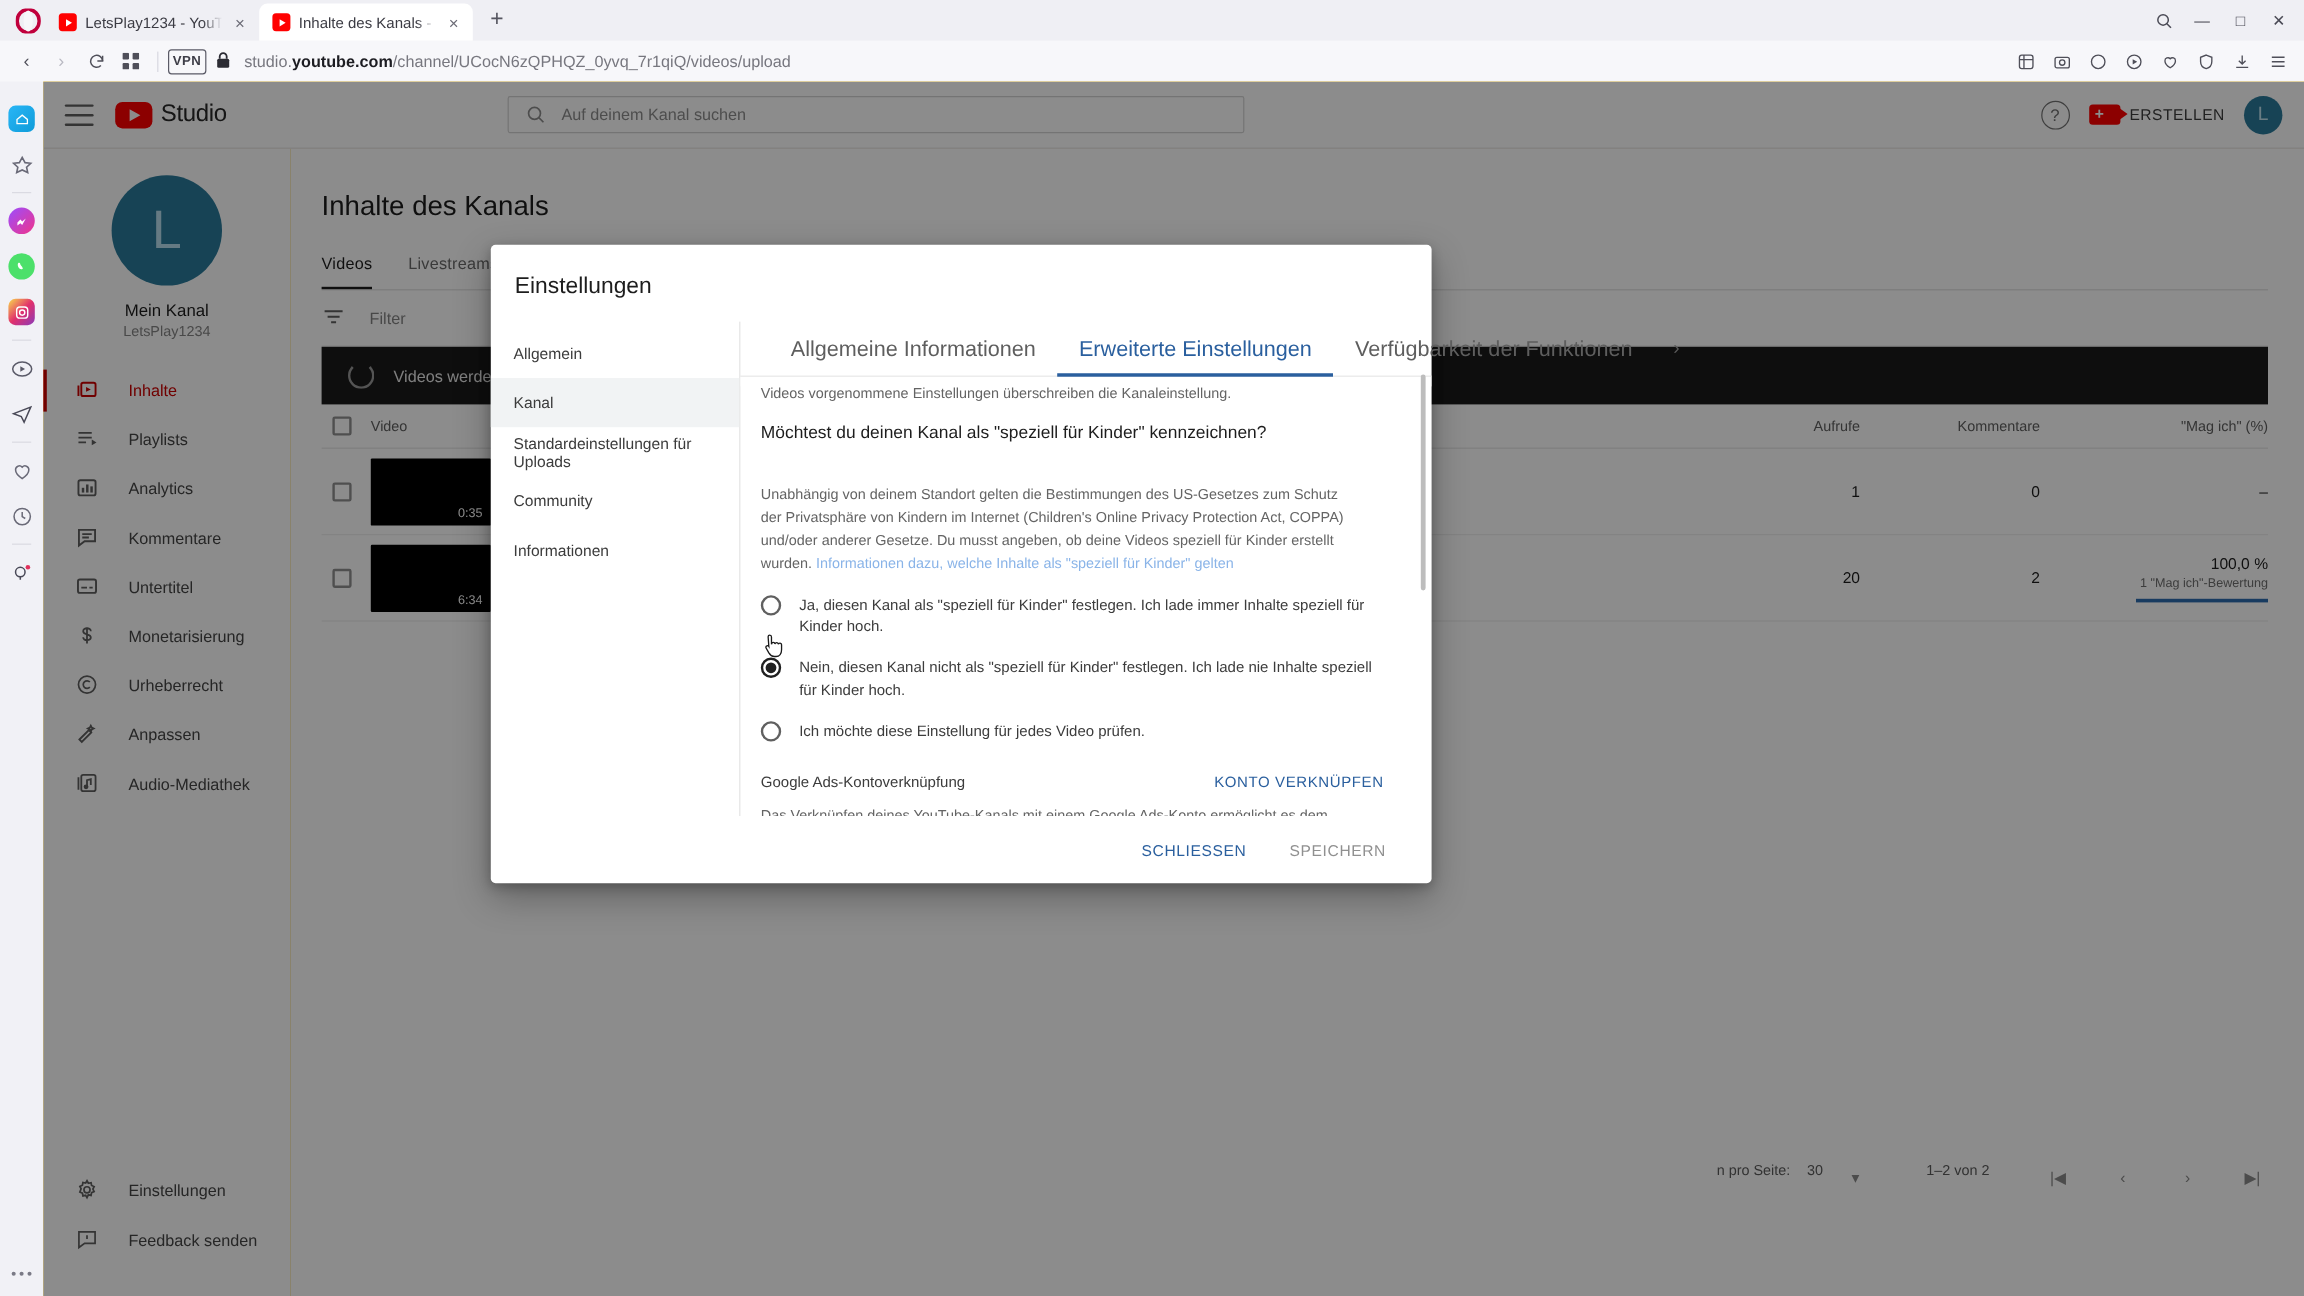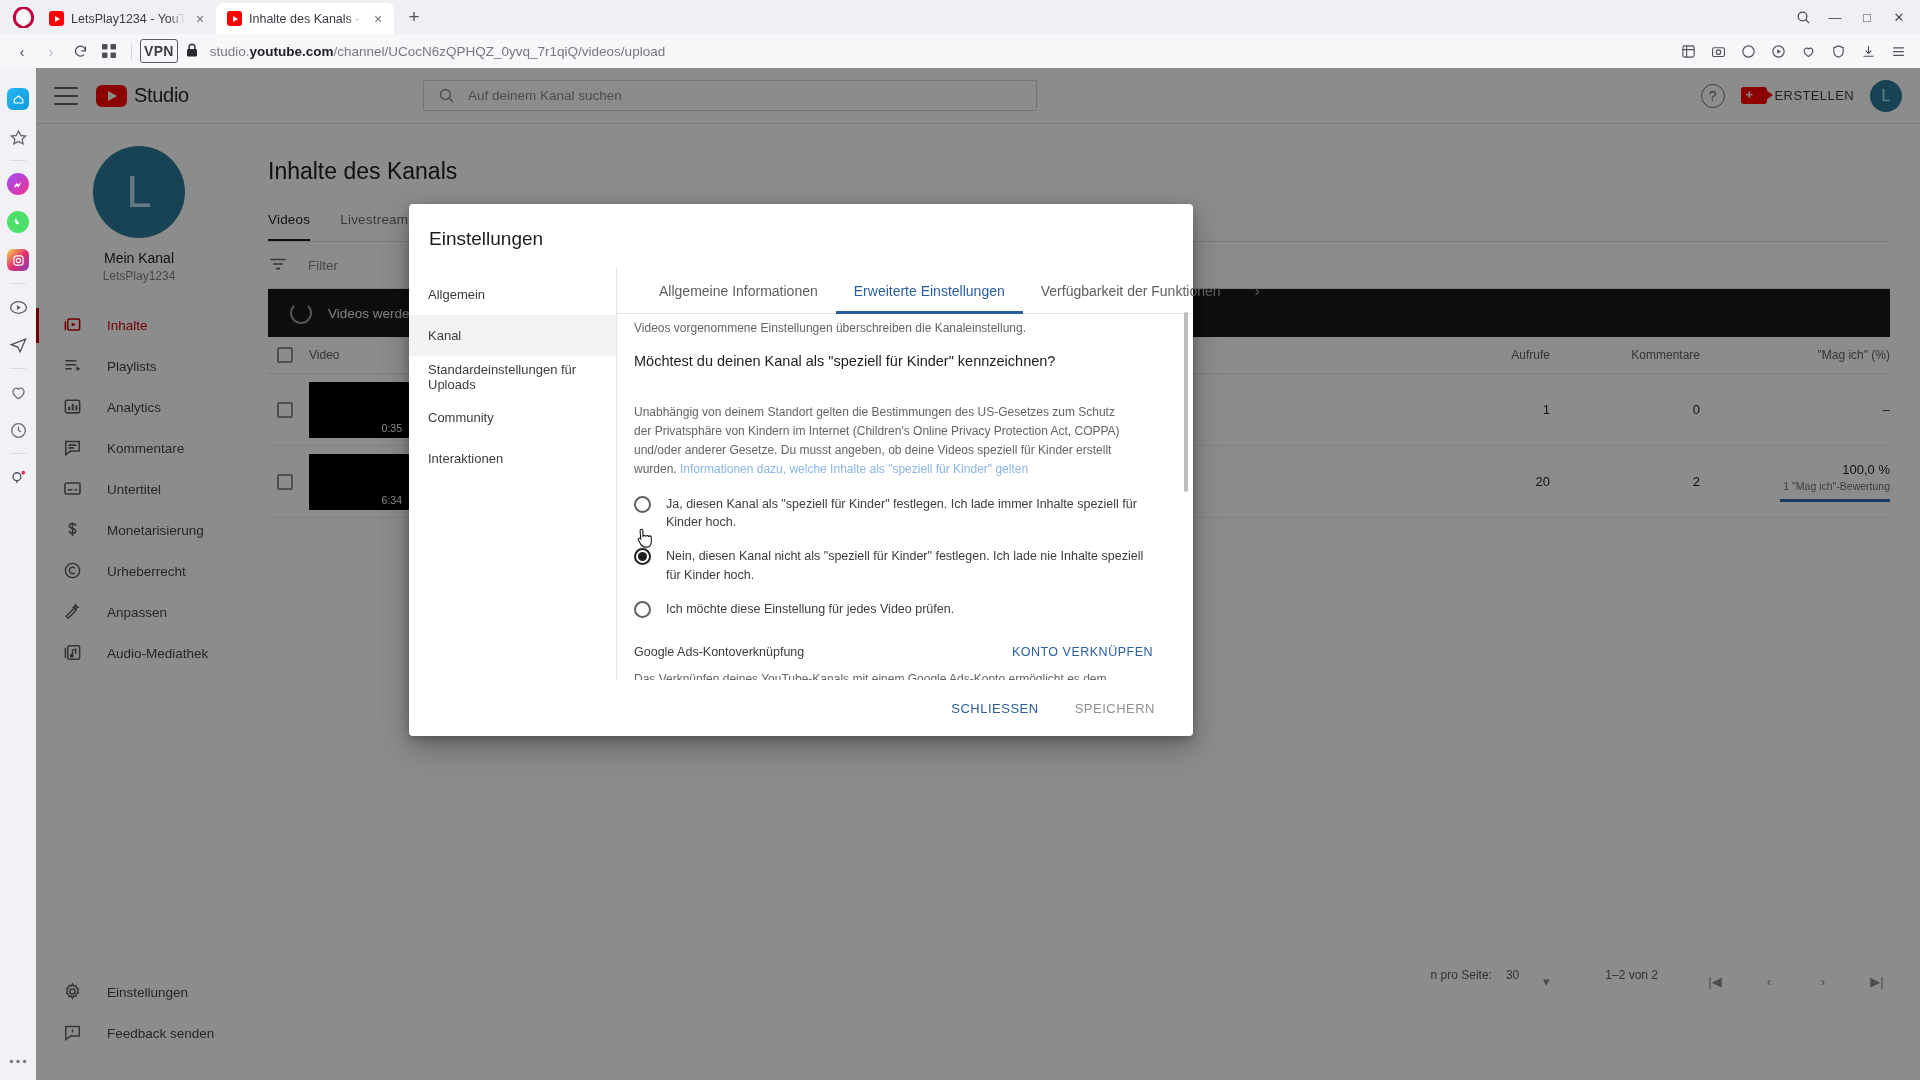--- a/index.html
+++ b/index.html
@@ -76,21 +76,21 @@
   }
   .navicon {
     width: 28px; height: 28px; flex: 0 0 28px;
     display: flex; align-items: center; justify-content: center;
     color: #4f4f59; font-size: 15px;
   }
   .navicon.dim { color: #b9b9c2; }
   .nav-sep { width: 1px; height: 17px; background: #d8d8e0; margin: 0 7px; }
   .vpn-badge {
     border: 1.4px solid #5a5a66; border-radius: 3px;
-    font-size: 14px; font-weight: bold; color: #3d3d47;
+    font-size: 11px; font-weight: bold; color: #3d3d47;
     padding: 4px 3px; letter-spacing: .3px; line-height: 1;
   }
   .lock { margin-left: 7px; color: #2b2b33; font-size: 12px; }
   .urlbar {
     flex: 1; font-size: 13.5px; color: #77777f;
     padding-left: 11px; white-space: nowrap; overflow: hidden;
   }
   .urlbar b { color: #1d1d22; font-weight: bold; }
   .urlbar .tail { color: #77777f; }
   .navbar-right { display: flex; align-items: center; gap: 2px; }
@@ -295,21 +295,21 @@
     font-size: 13px; color: #3c3c3c;
   }
   .dnav-item.active { background: #f1f3f4; }
   .dlg-right { flex: 1; display: flex; flex-direction: column; min-width: 0;
     position: relative; }
   .dtabs {
     display: flex; gap: 0; padding-left: 24px;
     border-bottom: 1px solid #e6e6e6; align-items: center; height: 46px;
   }
   .dtab {
-    font-size: 14px; color: #5e5e5e; padding: 0 18px; height: 46px;
+    font-size: 18px; color: #5e5e5e; padding: 0 18px; height: 46px;
     line-height: 46px; white-space: nowrap;
   }
   .dtab.active { color: #2a5f9e; box-shadow: inset 0 -3px 0 #2a5f9e; }
   .dtab-arrow { margin-left: 8px; color: #5a5a5a; font-size: 16px; padding: 0 8px; }
 
   .dscroll {
     flex: 1; overflow: hidden; padding: 6px 34px 0 17px;
     position: relative;
   }
   .sb-track {
@@ -745,21 +745,21 @@
 
     <div id="dialog">
       <div class="dlg-title">Einstellungen</div>
 
       <div class="dlg-body">
         <div class="dlg-nav">
           <div class="dnav-item">Allgemein</div>
           <div class="dnav-item active">Kanal</div>
           <div class="dnav-item">Standardeinstellungen für Uploads</div>
           <div class="dnav-item">Community</div>
-          <div class="dnav-item">Interaktionen</div>
+          <div class="dnav-item">Informationen</div>
         </div>
 
         <div class="dlg-right">
           <div class="dtabs">
             <div class="dtab">Allgemeine Informationen</div>
             <div class="dtab active">Erweiterte Einstellungen</div>
             <div class="dtab">Verfügbarkeit der Funktionen</div>
             <div class="dtab-arrow">›</div>
           </div>
 

